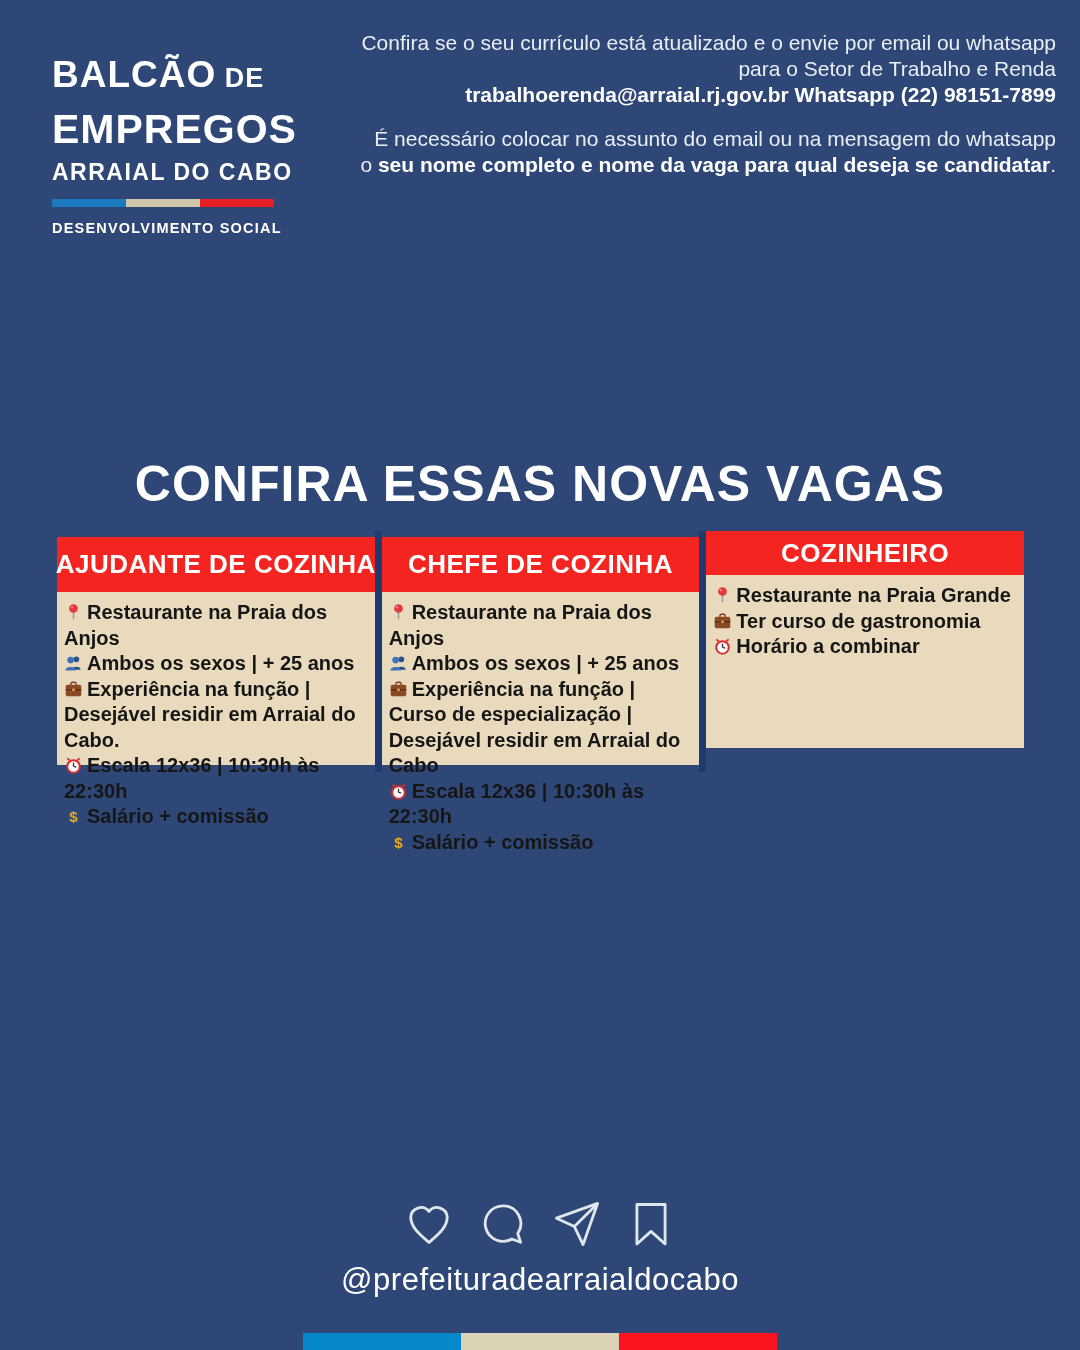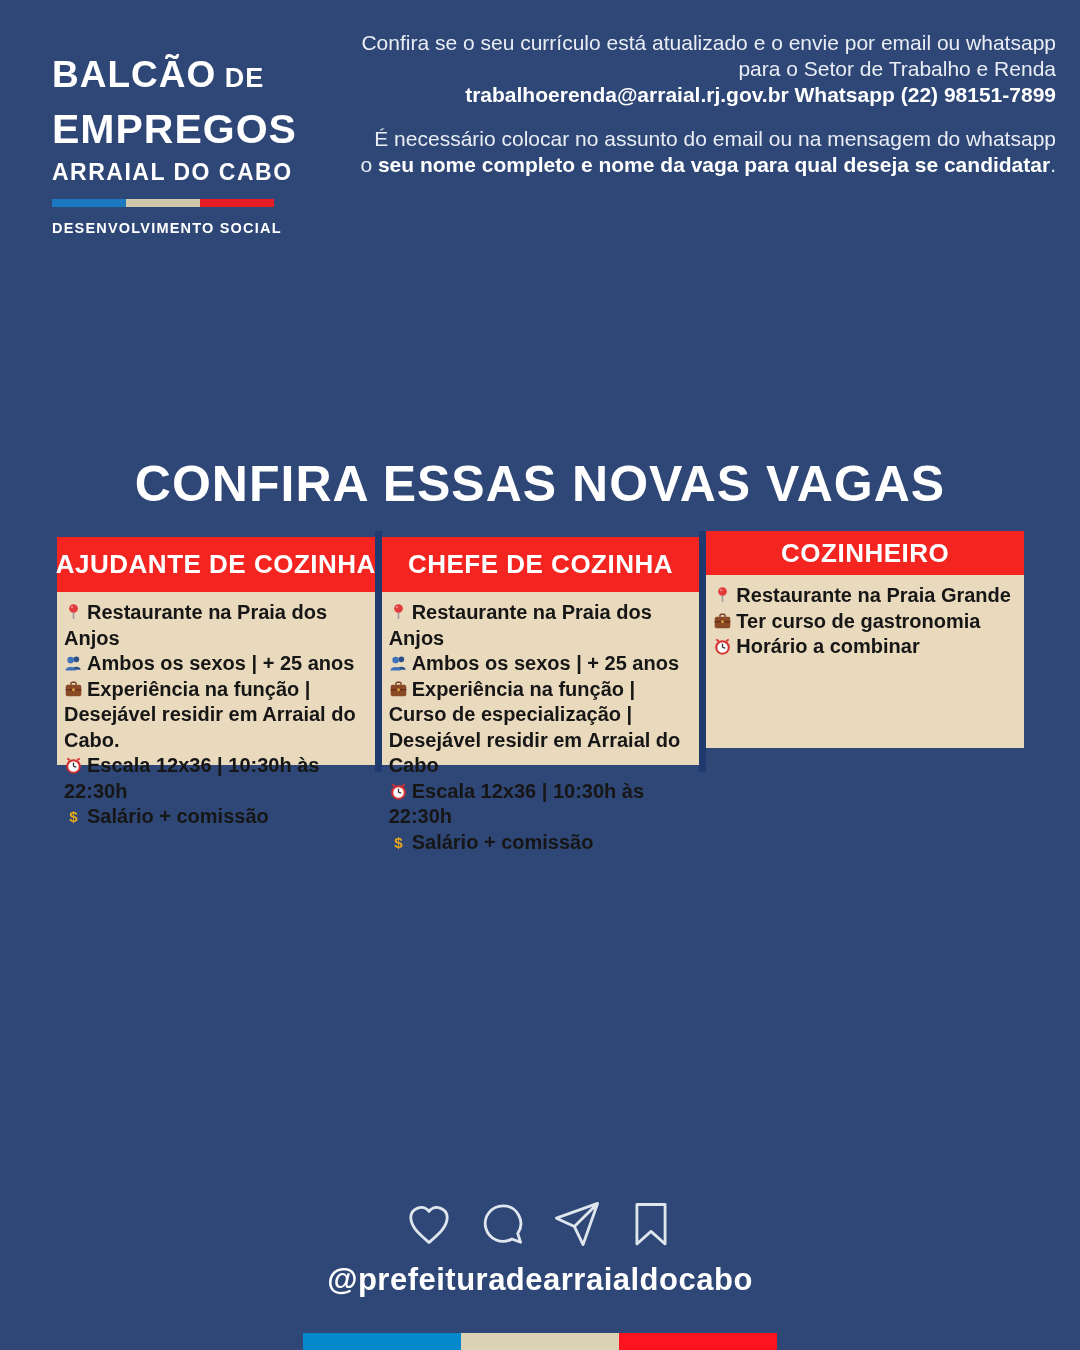--- a/index.html
+++ b/index.html
@@ -45,21 +45,21 @@
     color:#161616;font-size:20px;font-weight:700;line-height:25.5px;
   }
   .job-line{margin:0;}
   .job-line .ic{display:inline-block;margin-right:4px;}
   .job-line .ic svg{width:19px;height:19px;vertical-align:-3px;}
   
   .social{position:absolute;left:0;top:1198px;width:100%;display:flex;justify-content:center;gap:22px;}
   .social svg{width:52px;height:52px;}
   .handle{
     position:absolute;left:0;top:1262px;width:100%;text-align:center;
-    color:#ffffff;font-size:31px;font-weight:700;letter-spacing:0.5px;
+    color:#ffffff;font-size:31px;font-weight:400;letter-spacing:0.5px;
   }
   .stripe{position:absolute;left:303px;bottom:0;width:474px;height:17px;display:flex;}
   .stripe span{flex:1;}
 </style>
 </head>
 <body>
 
 <div class="canvas">
 
   <div class="logo">

